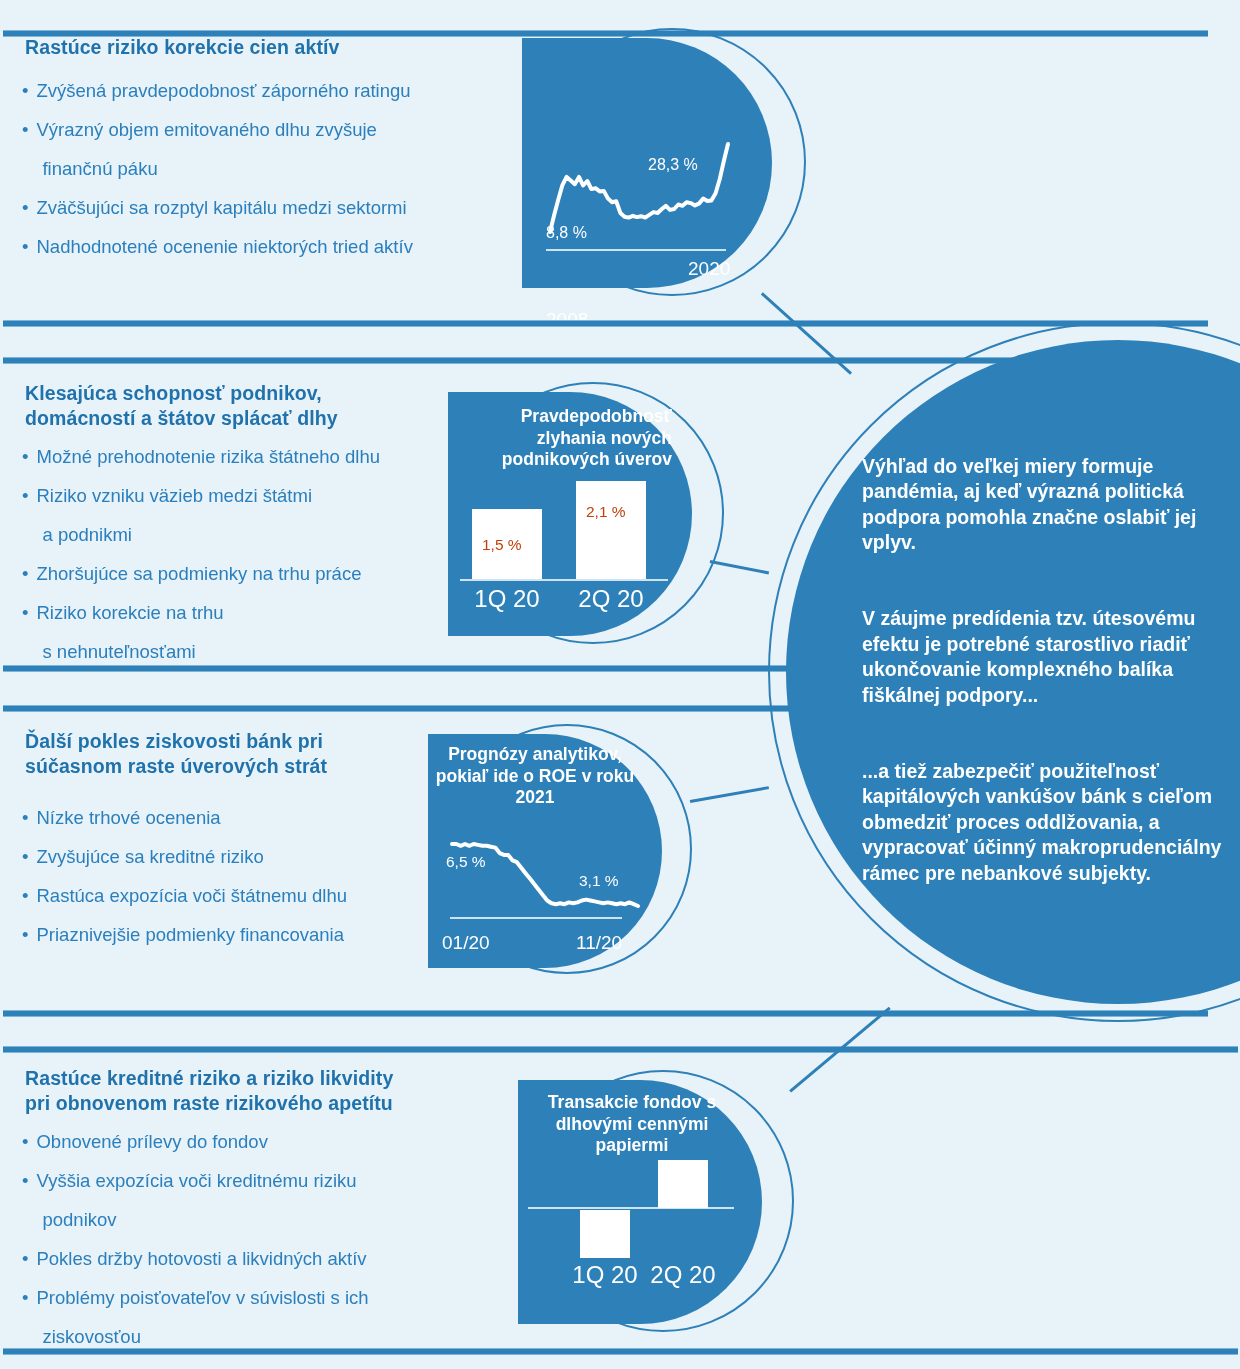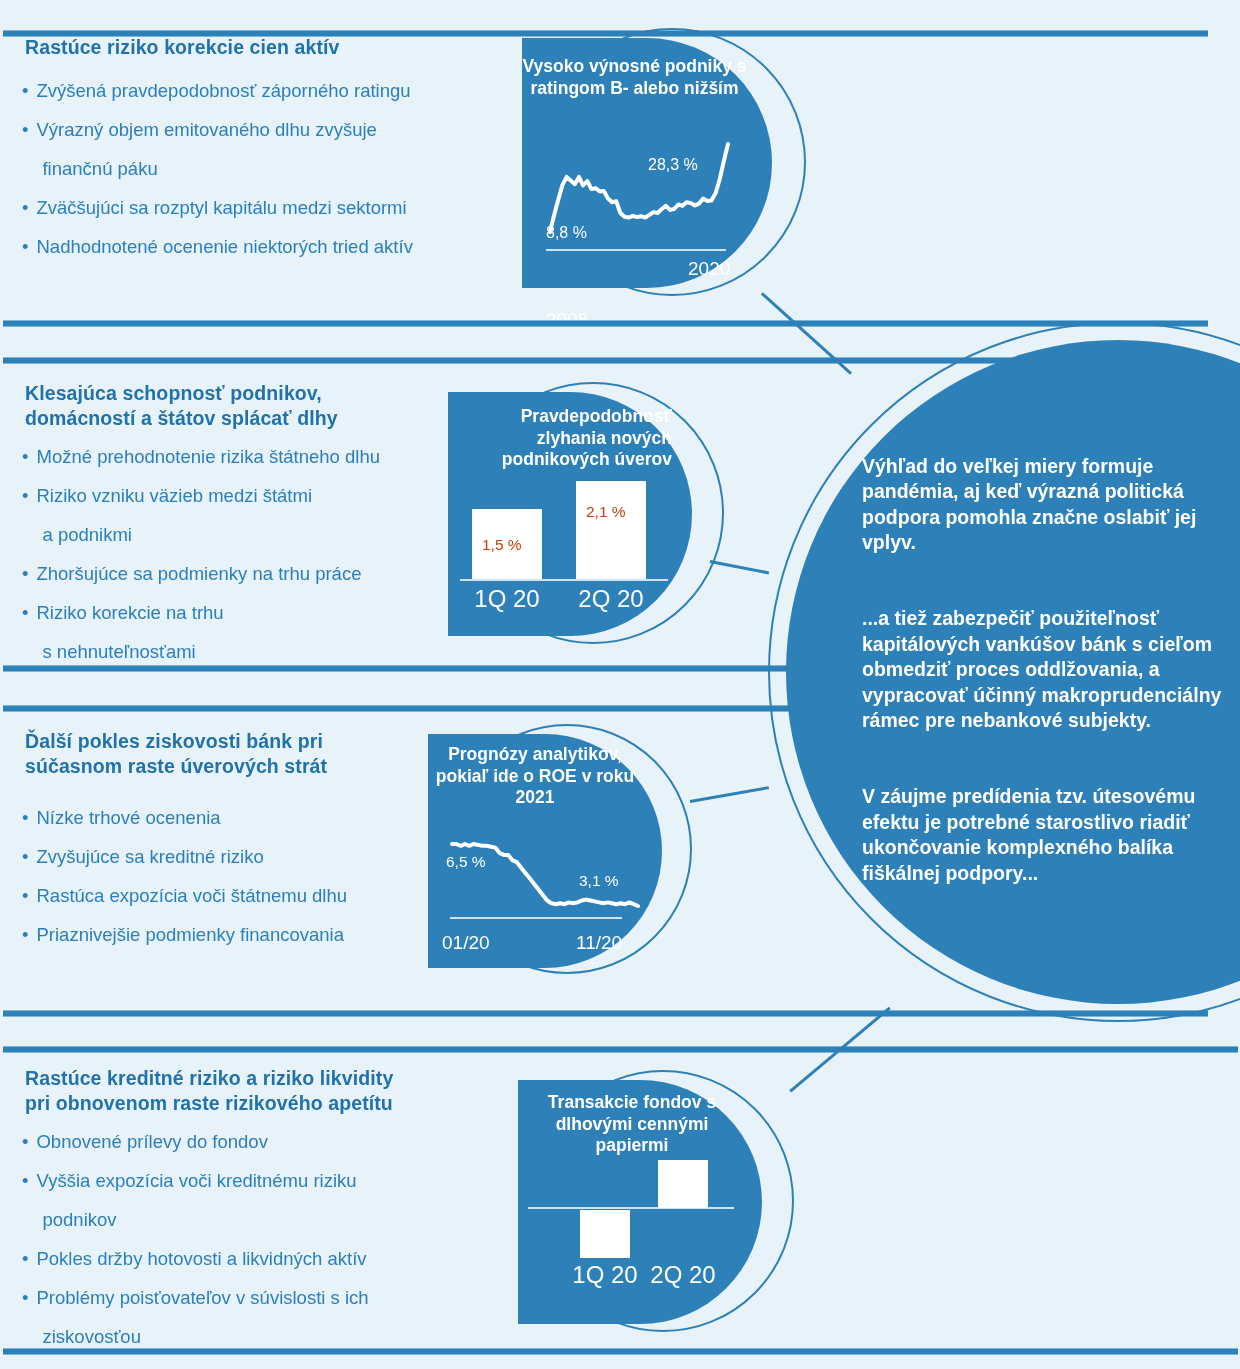--- a/index.html
+++ b/index.html
@@ -79,21 +79,20 @@
           <span class="dot">•</span>
           <span class="txt">Nadhodnotené ocenenie niektorých tried aktív</span>
         </div>
     </div>
   </div>
 
   <div class="bubble-wrap" style="left:522px;top:22px;width:268px;height:280px;">
     <div class="ring" style="left:16px;top:6px;width:268px;height:268px;"></div>
     <div class="disc" style="left:0px;top:16px;width:250px;height:250px;"></div>
     <div class="flat" style="left:0px;top:16px;width:125px;height:250px;"></div>
-    <div class="b-title" style="left:0;top:34px;width:225px;">Vysoko výnosné podniky s ratingom B- alebo nižším</div>
 
     <svg style="position:absolute;left:28px;top:122px;" width="178" height="88" viewBox="0 0 178 88" preserveAspectRatio="none">
       <polyline id="spark1" fill="none" stroke="#ffffff" stroke-width="4" stroke-linejoin="round" stroke-linecap="round" points="0.0,88.0 4.1,71.3 8.3,55.5 12.4,41.1 16.6,32.9 20.7,36.6 24.8,40.2 29.0,32.9 33.1,41.5 37.3,37.0 41.4,45.1 45.5,44.2 49.7,47.4 53.8,46.9 58.0,54.6 62.1,58.2 66.2,57.3 70.4,69.0 74.5,72.7 78.7,73.6 82.8,71.8 86.9,73.1 91.1,72.2 95.2,73.6 99.3,70.9 103.5,68.1 107.6,69.0 111.8,65.0 115.9,61.8 120.0,65.9 124.2,65.0 128.3,60.5 132.5,61.8 136.6,58.2 140.7,59.1 144.9,61.4 149.0,59.6 153.2,54.6 157.3,56.9 161.4,56.4 165.6,49.2 169.7,35.2 173.9,16.7 178.0,0.0"></polyline>
     </svg>
     <div class="val-lbl" style="left:126px;top:111px;font-size:16px;margin-top:24px;">28,3 %</div>
     <div class="val-lbl" style="left:24px;top:203px;font-size:16px;">8,8 %</div>
     <div class="baseline" style="left:24px;top:227px;width:180px;"></div>
     <div class="axis-lbl" style="left:24px;top:243px;margin-top:45px;">2008</div>
     <div class="axis-lbl" style="left:166px;top:237px;">2020</div>
   </div>
@@ -225,18 +224,18 @@
   <div class="conn" style="left:762px;top:292px;width:120px;transform:rotate(42deg);"></div>
   <div class="conn" style="left:710px;top:560px;width:60px;transform:rotate(11deg);"></div>
   <div class="conn" style="left:690px;top:800px;width:80px;transform:rotate(-10deg);"></div>
   <div class="conn" style="left:790px;top:1090px;width:130px;transform:rotate(-40deg);"></div>
 
   <div>
     <div id="big-ring" style="left:768px;top:322px;width:700px;height:700px;"></div>
     <div id="big-disc" style="left:786px;top:340px;width:664px;height:664px;"></div>
     <div id="big-text" style="left:862px;top:428px;width:372px;">
       <p>Výhľad do veľkej miery formuje pandémia, aj keď výrazná politická podpora pomohla značne oslabiť jej vplyv.</p>
+      <p>V záujme predídenia tzv. útesovému efektu je potrebné starostlivo riadiť ukončovanie komplexného balíka fiškálnej podpory...</p>
       <p>...a tiež zabezpečiť použiteľnosť kapitálových vankúšov bánk s cieľom obmedziť proces oddlžovania, a vypracovať účinný makroprudenciálny rámec pre nebankové subjekty.</p>
-      <p>V záujme predídenia tzv. útesovému efektu je potrebné starostlivo riadiť ukončovanie komplexného balíka fiškálnej podpory...</p>
     </div>
   </div>
 
 </div>
 
 </body></html>

